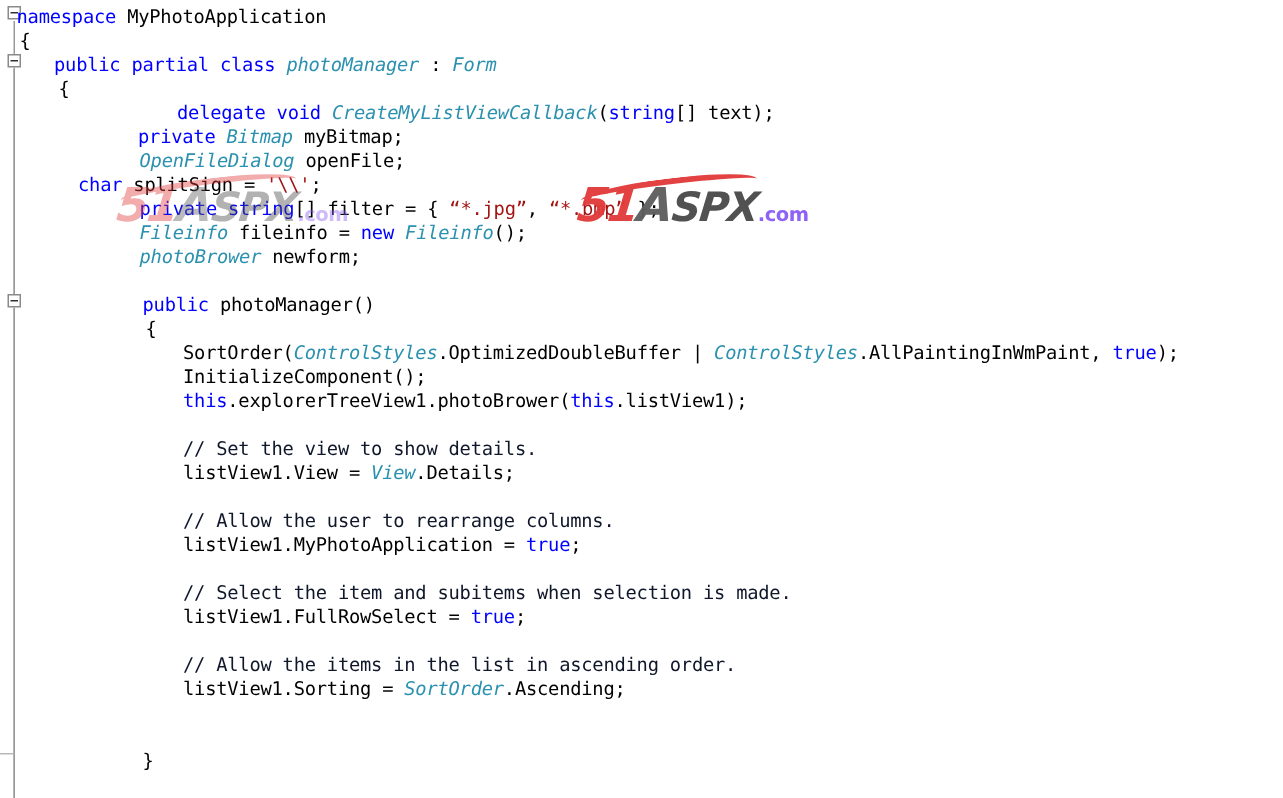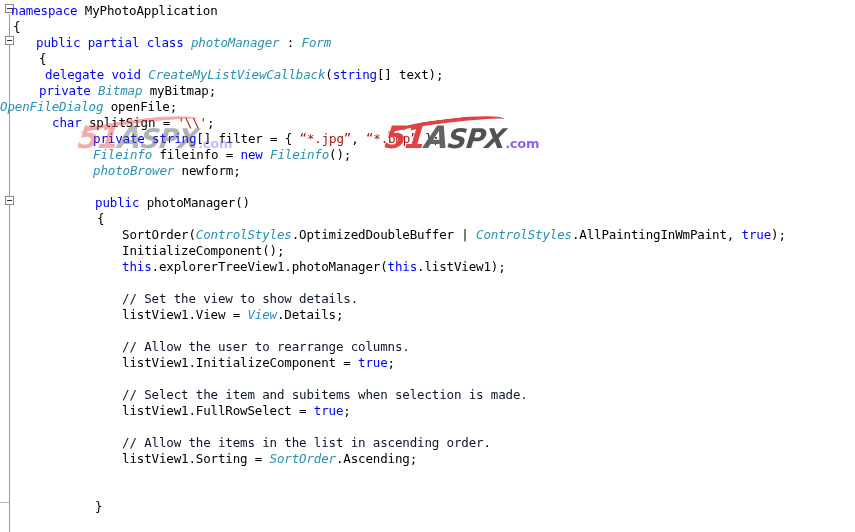--- a/index.html
+++ b/index.html
@@ -148,39 +148,39 @@
       <div class="fold-box" title="expanded" style="top: 4px; left: 5px;"></div>
       <div class="fold-box" title="expanded" style="top: 36px; left: 5px;"></div>
       <div class="fold-box" title="expanded" style="top: 196px; left: 5px;"></div>
     </div>
 
   <div id="code">
       <div class="line" style="top: 3px; padding-left: 11px;"><span class="tk-kw">namespace </span><span class="tk-pl">MyPhotoApplication</span></div>
       <div class="line" style="top: 19px; padding-left: 13px;"><span class="tk-pl">{</span></div>
       <div class="line" style="top: 35px; padding-left: 36px;"><span class="tk-kw">public </span><span class="tk-kw">partial </span><span class="tk-kw">class </span><span class="tk-type">photoManager</span><span class="tk-pl"> : </span><span class="tk-type">Form</span></div>
       <div class="line" style="top: 51px; padding-left: 39px;"><span class="tk-pl">{</span></div>
-      <div class="line" style="top: 67px; padding-left: 45px;"><span class="tk-kw">delegate </span><span class="tk-kw">void </span><span class="tk-type">CreateMyListViewCallback</span><span class="tk-pl">(</span><span class="tk-kw">string</span><span class="tk-pl">[] text);</span></div>
-      <div class="line" style="top: 83px; padding-left: 39px;"><span class="tk-kw">private </span><span class="tk-type">Bitmap</span><span class="tk-pl"> myBitmap;</span></div>
-      <div class="line" style="top: 99px; "><span class="tk-type">OpenFileDialog</span><span class="tk-pl"> openFile;</span></div>
+      <div class="line" style="top: 67px; padding-left: 118px;"><span class="tk-kw">delegate </span><span class="tk-kw">void </span><span class="tk-type">CreateMyListViewCallback</span><span class="tk-pl">(</span><span class="tk-kw">string</span><span class="tk-pl">[] text);</span></div>
+      <div class="line" style="top: 83px; padding-left: 92px;"><span class="tk-kw">private </span><span class="tk-type">Bitmap</span><span class="tk-pl"> myBitmap;</span></div>
+      <div class="line" style="top: 99px; padding-left: 93px;"><span class="tk-type">OpenFileDialog</span><span class="tk-pl"> openFile;</span></div>
       <div class="line" style="top: 115px; padding-left: 52px;"><span class="tk-kw">char</span><span class="tk-pl"> splitSign = </span><span class="tk-str">'\\'</span><span class="tk-pl">;</span></div>
       <div class="line" style="top: 131px; padding-left: 93px;"><span class="tk-kw">private </span><span class="tk-kw">string</span><span class="tk-pl">[] filter = { </span><span class="tk-str">“*.jpg”</span><span class="tk-pl">, </span><span class="tk-str">“*.bmp”</span><span class="tk-pl"> };</span></div>
       <div class="line" style="top: 147px; padding-left: 93px;"><span class="tk-type">Fileinfo</span><span class="tk-pl"> fileinfo = </span><span class="tk-kw">new </span><span class="tk-type">Fileinfo</span><span class="tk-pl">();</span></div>
       <div class="line" style="top: 163px; padding-left: 93px;"><span class="tk-type">photoBrower</span><span class="tk-pl"> newform;</span></div>
       <div class="line" style="top: 179px; padding-left: 93px;">&nbsp;</div>
       <div class="line" style="top: 195px; padding-left: 95px;"><span class="tk-kw">public </span><span class="tk-pl">photoManager()</span></div>
       <div class="line" style="top: 211px; padding-left: 97px;"><span class="tk-pl">{</span></div>
       <div class="line" style="top: 227px; padding-left: 122px;"><span class="tk-pl">SortOrder(</span><span class="tk-type">ControlStyles</span><span class="tk-pl">.OptimizedDoubleBuffer | </span><span class="tk-type">ControlStyles</span><span class="tk-pl">.AllPaintingInWmPaint, </span><span class="tk-kw">true</span><span class="tk-pl">);</span></div>
       <div class="line" style="top: 243px; padding-left: 122px;"><span class="tk-pl">InitializeComponent();</span></div>
-      <div class="line" style="top: 259px; padding-left: 122px;"><span class="tk-kw">this</span><span class="tk-pl">.explorerTreeView1.photoManager(</span><span class="tk-kw">this</span><span class="tk-pl">.listView1);</span></div>
+      <div class="line" style="top: 259px; padding-left: 122px;"><span class="tk-kw">this</span><span class="tk-pl">.explorerTreeView1.photoBrower(</span><span class="tk-kw">this</span><span class="tk-pl">.listView1);</span></div>
       <div class="line" style="top: 275px; padding-left: 122px;">&nbsp;</div>
       <div class="line" style="top: 291px; padding-left: 122px;"><span class="tk-com">// Set the view to show details.</span></div>
       <div class="line" style="top: 307px; padding-left: 122px;"><span class="tk-pl">listView1.View = </span><span class="tk-type">View</span><span class="tk-pl">.Details;</span></div>
       <div class="line" style="top: 323px; padding-left: 122px;">&nbsp;</div>
       <div class="line" style="top: 339px; padding-left: 122px;"><span class="tk-com">// Allow the user to rearrange columns.</span></div>
-      <div class="line" style="top: 355px; padding-left: 122px;"><span class="tk-pl">listView1.InitializeComponent = </span><span class="tk-kw">true</span><span class="tk-pl">;</span></div>
+      <div class="line" style="top: 355px; padding-left: 122px;"><span class="tk-pl">listView1.MyPhotoApplication = </span><span class="tk-kw">true</span><span class="tk-pl">;</span></div>
       <div class="line" style="top: 371px; padding-left: 122px;">&nbsp;</div>
       <div class="line" style="top: 387px; padding-left: 122px;"><span class="tk-com">// Select the item and subitems when selection is made.</span></div>
       <div class="line" style="top: 403px; padding-left: 122px;"><span class="tk-pl">listView1.FullRowSelect = </span><span class="tk-kw">true</span><span class="tk-pl">;</span></div>
       <div class="line" style="top: 419px; padding-left: 122px;">&nbsp;</div>
       <div class="line" style="top: 435px; padding-left: 122px;"><span class="tk-com">// Allow the items in the list in ascending order.</span></div>
       <div class="line" style="top: 451px; padding-left: 122px;"><span class="tk-pl">listView1.Sorting = </span><span class="tk-type">SortOrder</span><span class="tk-pl">.Ascending;</span></div>
       <div class="line" style="top: 467px; padding-left: 122px;">&nbsp;</div>
       <div class="line" style="top: 483px; padding-left: 122px;">&nbsp;</div>
       <div class="line" style="top: 499px; padding-left: 95px;"><span class="tk-pl">}</span></div>
     </div>

